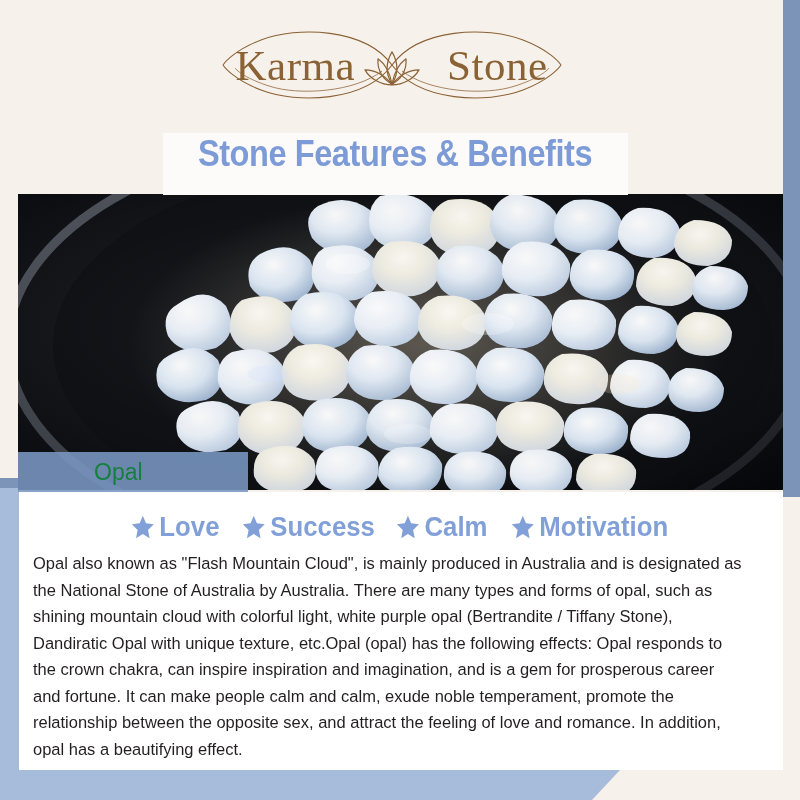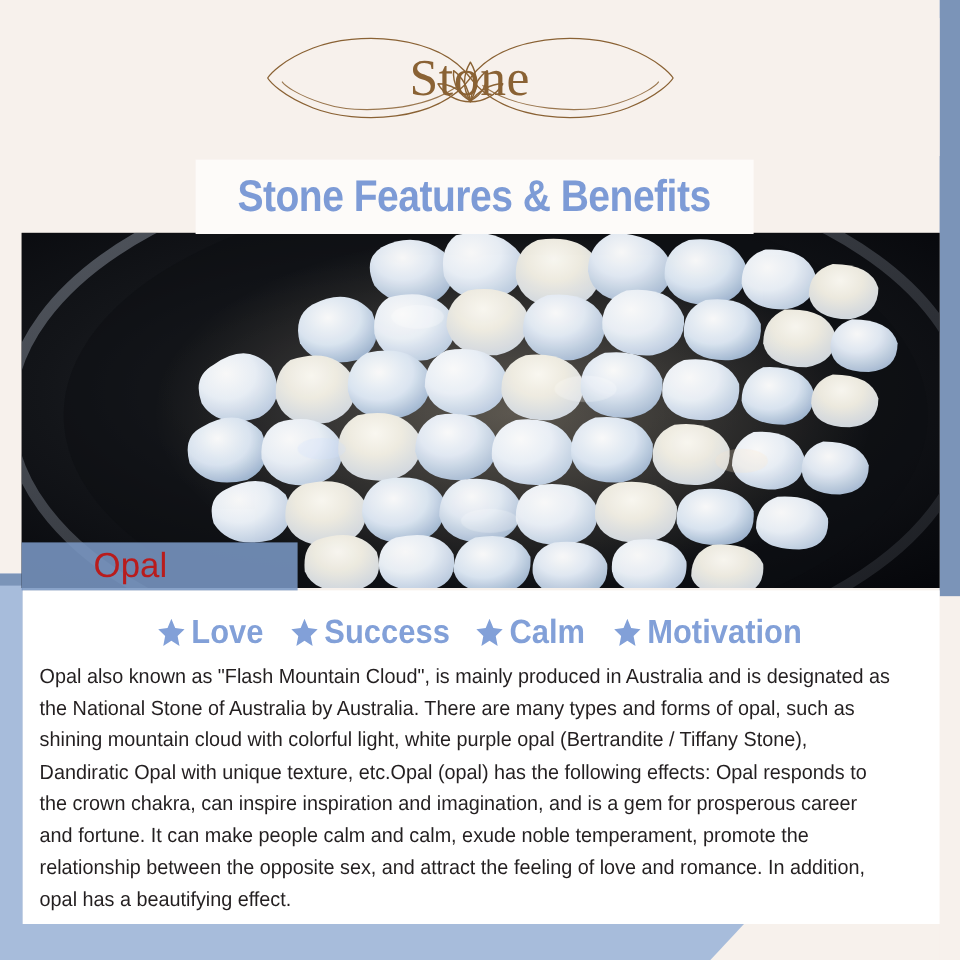--- a/index.html
+++ b/index.html
@@ -62,21 +62,21 @@
   }
   .lotus{
     position:absolute;left:50%;top:50%;transform:translate(-50%,-46%);
     z-index:3;width:72px;height:46px;
   }
 
   
   .title-band{
     position:absolute;top:133px;left:163px;width:465px;height:62px;
     background:#fdfbf9;
-    display:flex;align-items:center;justify-content:center;
+    display:flex;justify-content:center;
     z-index:4;
   }
   .title-text{
     font-family:"Liberation Sans", sans-serif;
     font-weight:bold;
     font-size:37px;
     color:#7d9bd6;
     letter-spacing:-0.5px;
     transform:scaleX(0.88);
     white-space:nowrap;
@@ -90,21 +90,21 @@
   .photo svg{display:block;width:765px;height:296px;}
 
   .opal-label{
     position:absolute;top:452px;left:18px;width:230px;height:40px;
     background:rgba(122,151,196,0.88);
     display:flex;align-items:center;
     z-index:5;
   }
   .opal-label span{
     font-family:"Liberation Sans", sans-serif;
-    font-size:29px;color:#b91c1c;margin-left:60px;letter-spacing:0px;
+    font-size:23px;color:#15803d;margin-left:76px;letter-spacing:0px;
   }
 
   
   .card{
     position:absolute;top:492px;left:19px;width:764px;height:278px;
     background:#ffffff;
   }
   .benefits{
     display:flex;align-items:center;justify-content:center;
     gap:12px;
@@ -157,20 +157,21 @@
           <path d="M215 43 C 242 6, 310 4, 346 18 C 372 28, 382 40, 384 43"></path>
           <path d="M215 43 C 242 80, 310 82, 346 68 C 372 58, 382 46, 384 43"></path>
         </g>
         <g fill="none" stroke="#8a6234" stroke-width="0.9" opacity="0.85">
           <path d="M205 49 C 178 70, 122 74, 92 64 C 70 57, 60 49, 58 46"></path>
           <path d="M225 49 C 252 70, 308 74, 338 64 C 360 57, 370 49, 372 46"></path>
         </g>
       </svg>
 
       <div class="logo-text">
+        <span class="logo-word">Karma</span>
         <span class="logo-word">Stone</span>
       </div>
 
       <svg class="lotus" viewBox="0 0 72 46">
         <g fill="none" stroke="#8a6234" stroke-width="1.2" stroke-linejoin="round">
           <path d="M36 8 C 30 18, 29 30, 36 40 C 43 30, 42 18, 36 8 Z"></path>
           <path d="M36 40 C 27 36, 21 26, 22 15 C 29 20, 34 30, 36 40 Z"></path>
           <path d="M36 40 C 45 36, 51 26, 50 15 C 43 20, 38 30, 36 40 Z"></path>
           <path d="M36 41 C 25 41, 14 35, 9 26 C 19 26, 30 32, 36 41 Z"></path>
           <path d="M36 41 C 47 41, 58 35, 63 26 C 53 26, 42 32, 36 41 Z"></path>

